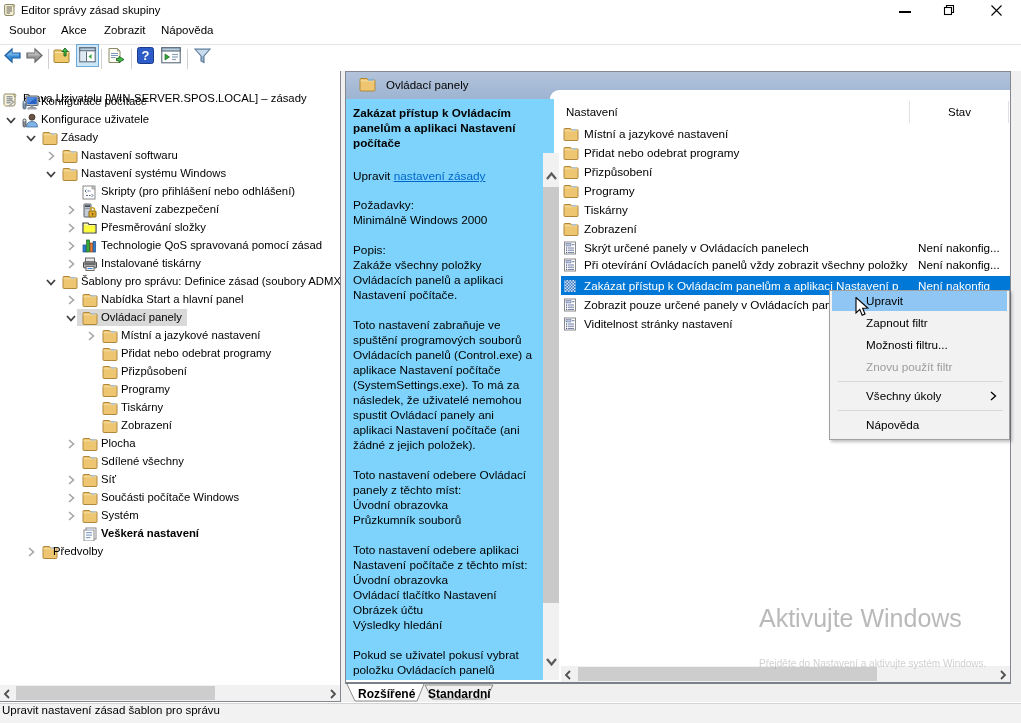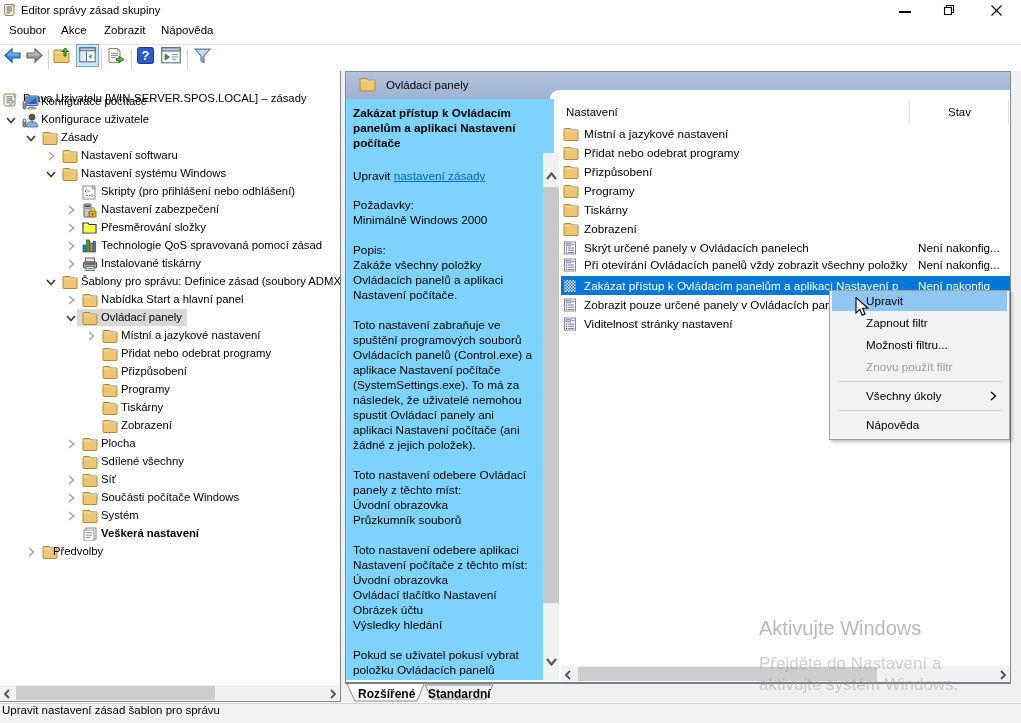--- a/index.html
+++ b/index.html
@@ -55,22 +55,22 @@
   #rhsb{left:561px;top:666px;width:449px;height:16px;background:#f1f1f1;}
   
   #statusbar{left:0;top:703px;width:1021px;height:20px;background:#f2f2f2;border-top:1px solid #d4d4d4;}
   #statustext{left:2px;top:704px;font-size:11.5px;}
   
   #cmenu{left:829px;top:290px;width:181px;height:150px;background:#f2f2f2;border:1px solid #a0a0a0;box-shadow:2px 2px 3px rgba(0,0,0,0.25);box-sizing:border-box;}
   .citem{position:absolute;left:866px;white-space:nowrap;font-size:11.7px;}
   #chl{left:832px;top:291px;width:175px;height:20px;background:#8fc6f3;}
   .csep{position:absolute;left:838px;width:165px;height:1px;background:#d7d7d7;}
   
-  #wm1{left:759px;top:617px;font-size:20px;color:rgba(128,128,128,0.55);}
-  #wm2{left:759px;top:653px;font-size:17px;color:rgba(150,150,150,0.45);width:240px;line-height:21px;}
+  #wm1{left:759px;top:604px;font-size:25px;color:rgba(128,128,128,0.55);}
+  #wm2{left:759px;top:653px;font-size:10px;color:rgba(150,150,150,0.45);width:240px;line-height:21px;}
 </style>
 </head>
 <body>
 <div id="win">
 
   <div class="abs" id="titlebar"></div>
   <div class="abs" id="titletext">Editor správy zásad skupiny</div>
   <div class="abs" id="menubar"></div>
   <div class="abs menuitem" style="left:9px;">Soubor</div>
   <div class="abs menuitem" style="left:61px;">Akce</div>

